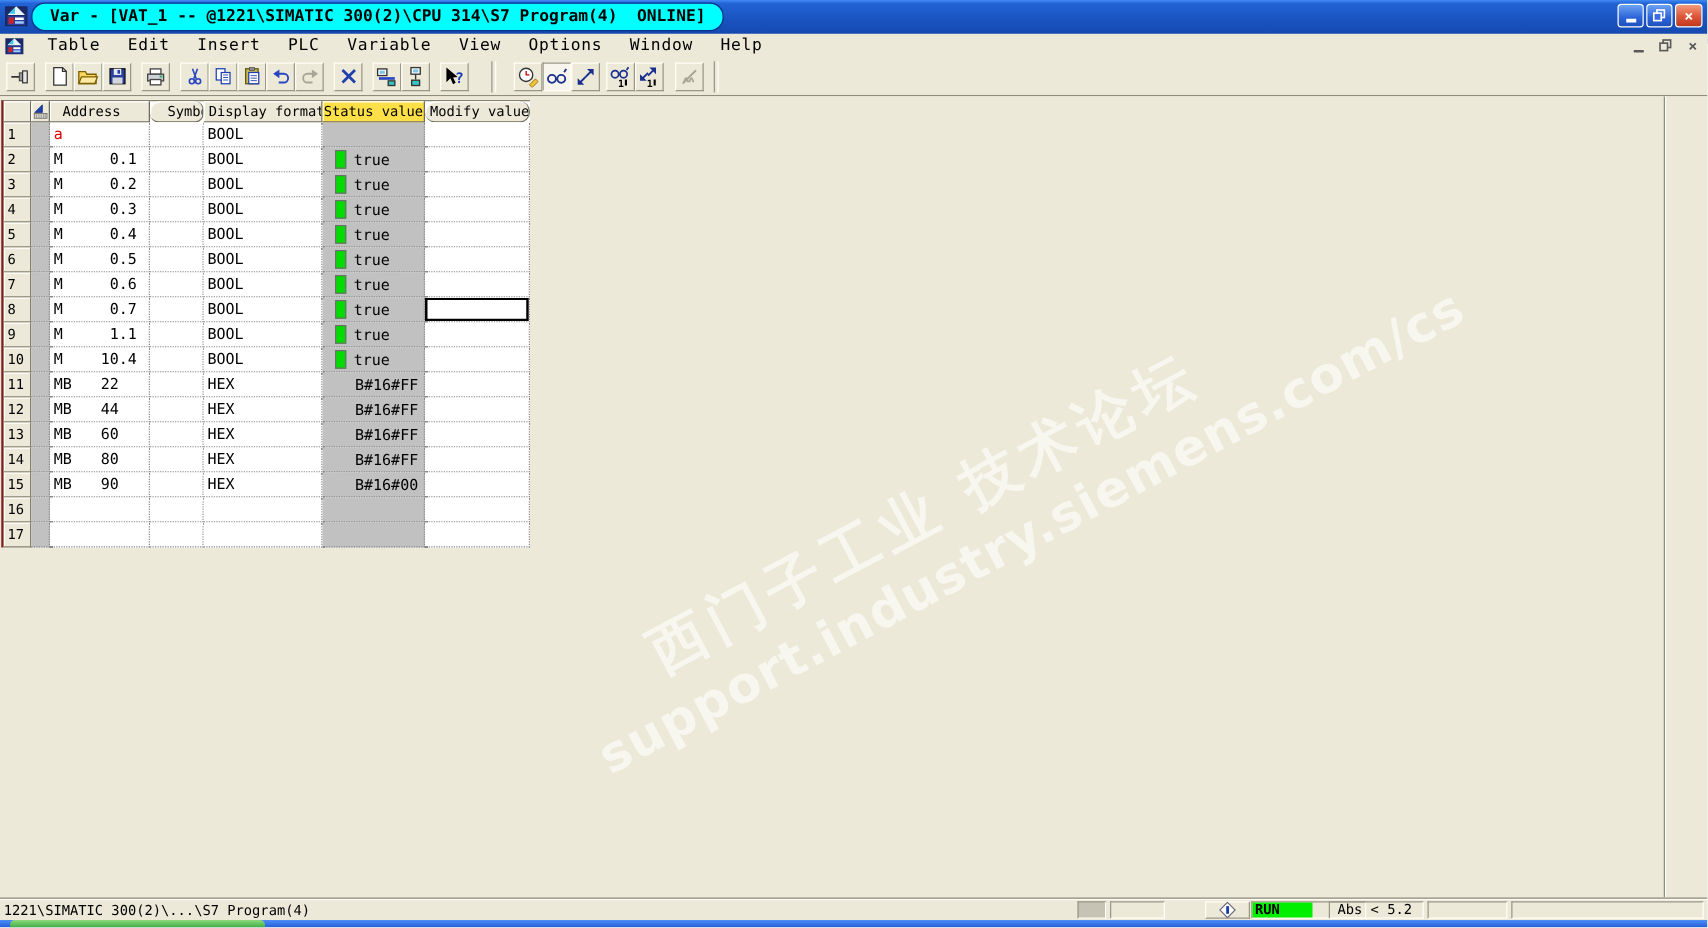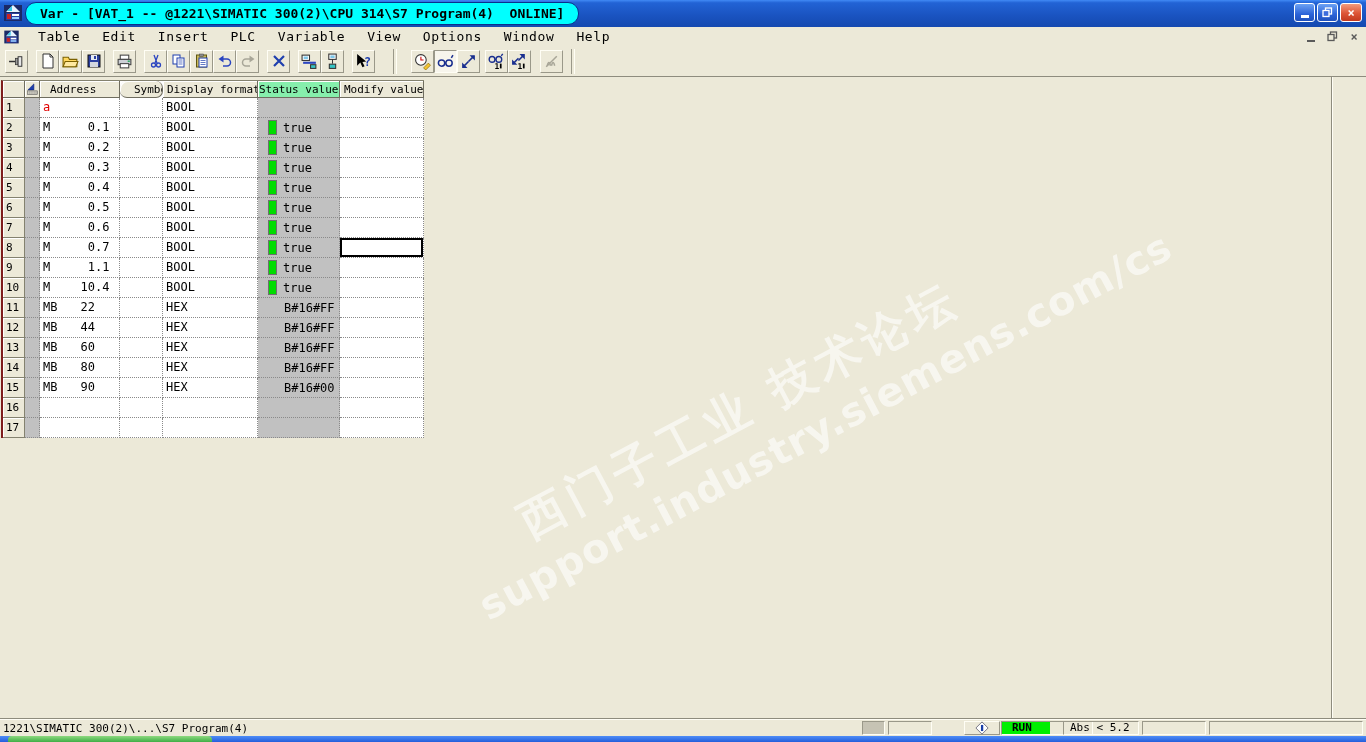--- a/index.html
+++ b/index.html
@@ -79,36 +79,36 @@
   .sv{font-size:12px;}
   .sv.pad{margin-left:16px;}
   
   .tr.head .c{background:#ece9d8;border-right:1px solid #6f6d5f;border-bottom:1px solid #6f6d5f;
     box-shadow:inset 1px 1px 0 #fff;font-size:11px;padding-top:2px;}
   .tr.head .c.num{width:22px;}
   .tr.head .c.marker{width:15px;display:flex;align-items:center;justify-content:center;padding-top:0;}
   .tr.head .c.addr{padding-left:10px;}
   .tr.head .c.sym{padding-left:14px;border-radius:7px;}
   .tr.head .c.fmt{padding-left:4px;}
-  .tr.head .c.status{background:#86efac;padding-left:1px;display:block;}
-  .tr.head .c.modify{padding-left:4px;}
+  .tr.head .c.status{background:#fde047;padding-left:1px;display:block;}
+  .tr.head .c.modify{padding-left:4px;border-radius:8px;}
 
   
   .statusbar{position:absolute;left:0;top:718px;width:1366px;height:18px;background:#ece9d8;
     border-top:1px solid #8e8c7e;box-shadow:inset 0 1px 0 #fffef5;font-size:11px;}
   .spath{position:absolute;left:3px;top:3px;white-space:pre;}
   .panel{position:absolute;top:2px;height:14px;box-sizing:border-box;
     border:1px solid;border-color:#9a9889 #fffef5 #fffef5 #9a9889;font-size:11px;line-height:12px;}
   .p1{left:862px;width:23px;background:#c6c3b4;}
   .p2{left:888px;width:44px;}
   .p3{left:964px;width:36px;border-color:#fffef5 #9a9889 #9a9889 #fffef5;
     display:flex;align-items:center;justify-content:center;}
   .p4{left:1001px;width:92px;}
   .p4 .run{display:inline-block;width:48px;height:12px;background:#00ef00;color:#000;
-    font-weight:bold;padding-left:10px;box-sizing:border-box;}
+    font-weight:bold;padding-left:2px;box-sizing:border-box;}
   .p5{left:1063px;width:76px;padding-left:6px;white-space:pre;}
   .p6{left:1142px;width:64px;}
   .p7{left:1209px;width:154px;}
 
   
   .taskbar{position:absolute;left:0;top:736px;width:1366px;height:6px;
     background:linear-gradient(180deg,#4e8df7,#245edb);}
   .startfrag{position:absolute;left:8px;top:0;width:204px;height:6px;border-radius:4px 4px 0 0;
     background:linear-gradient(180deg,#8ed97f,#3fae46);}
 </style>

